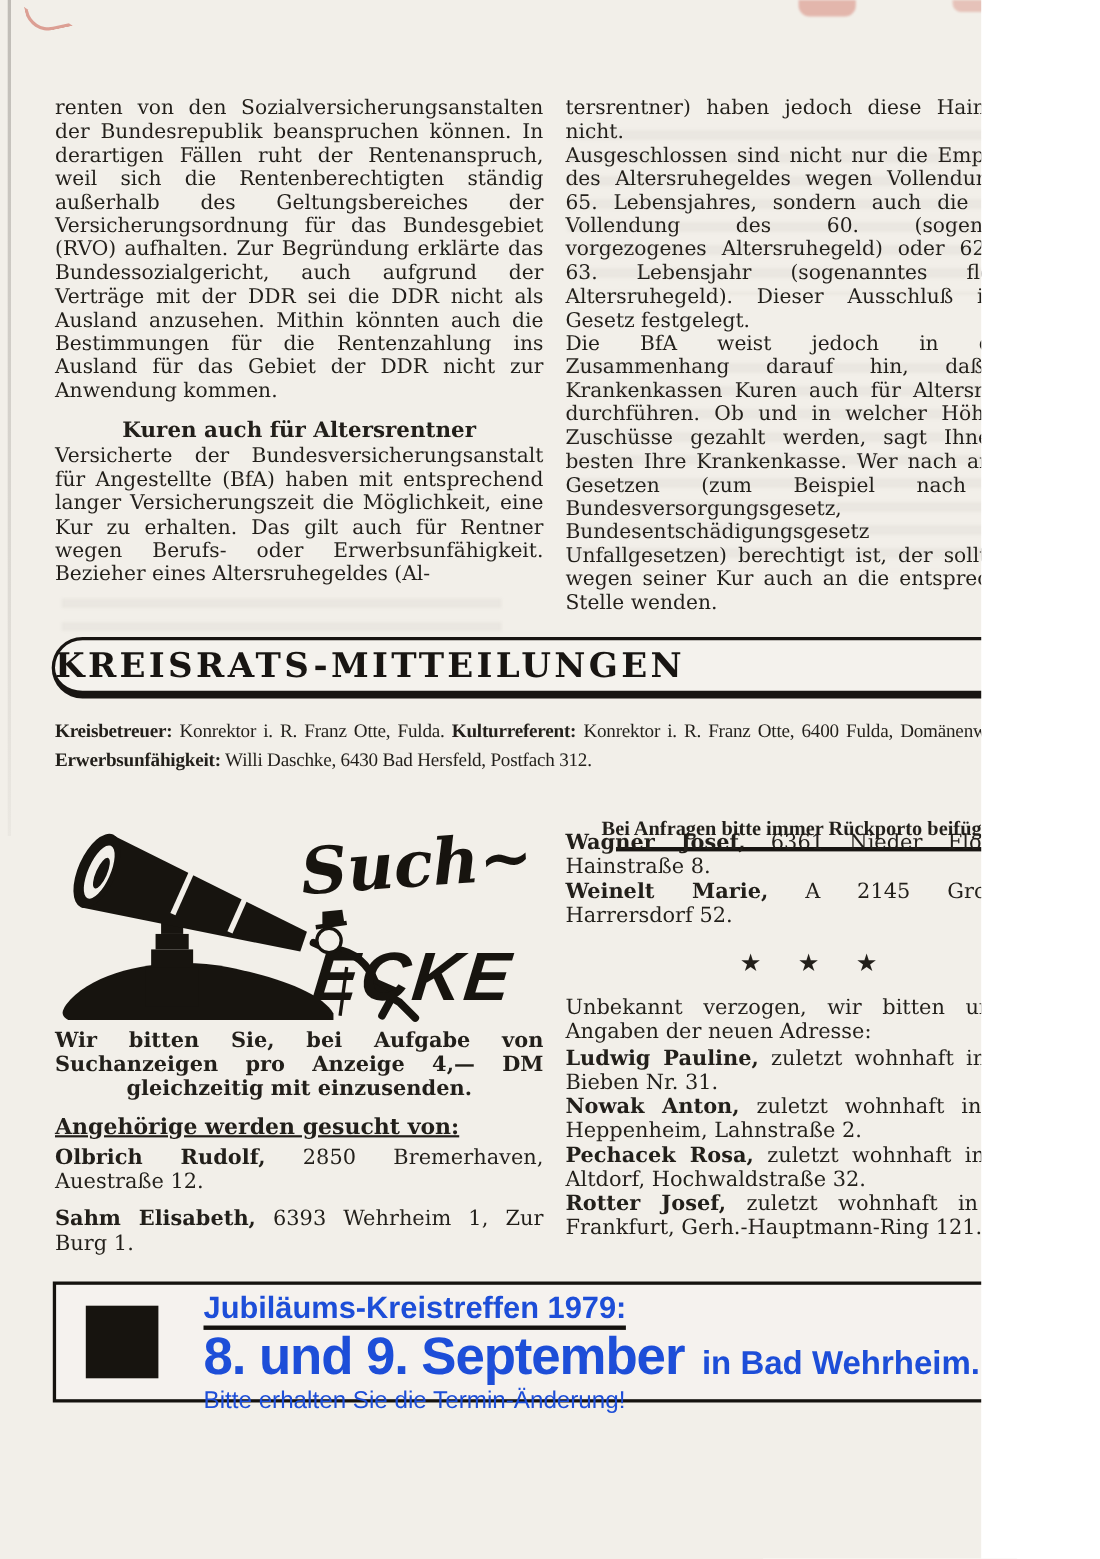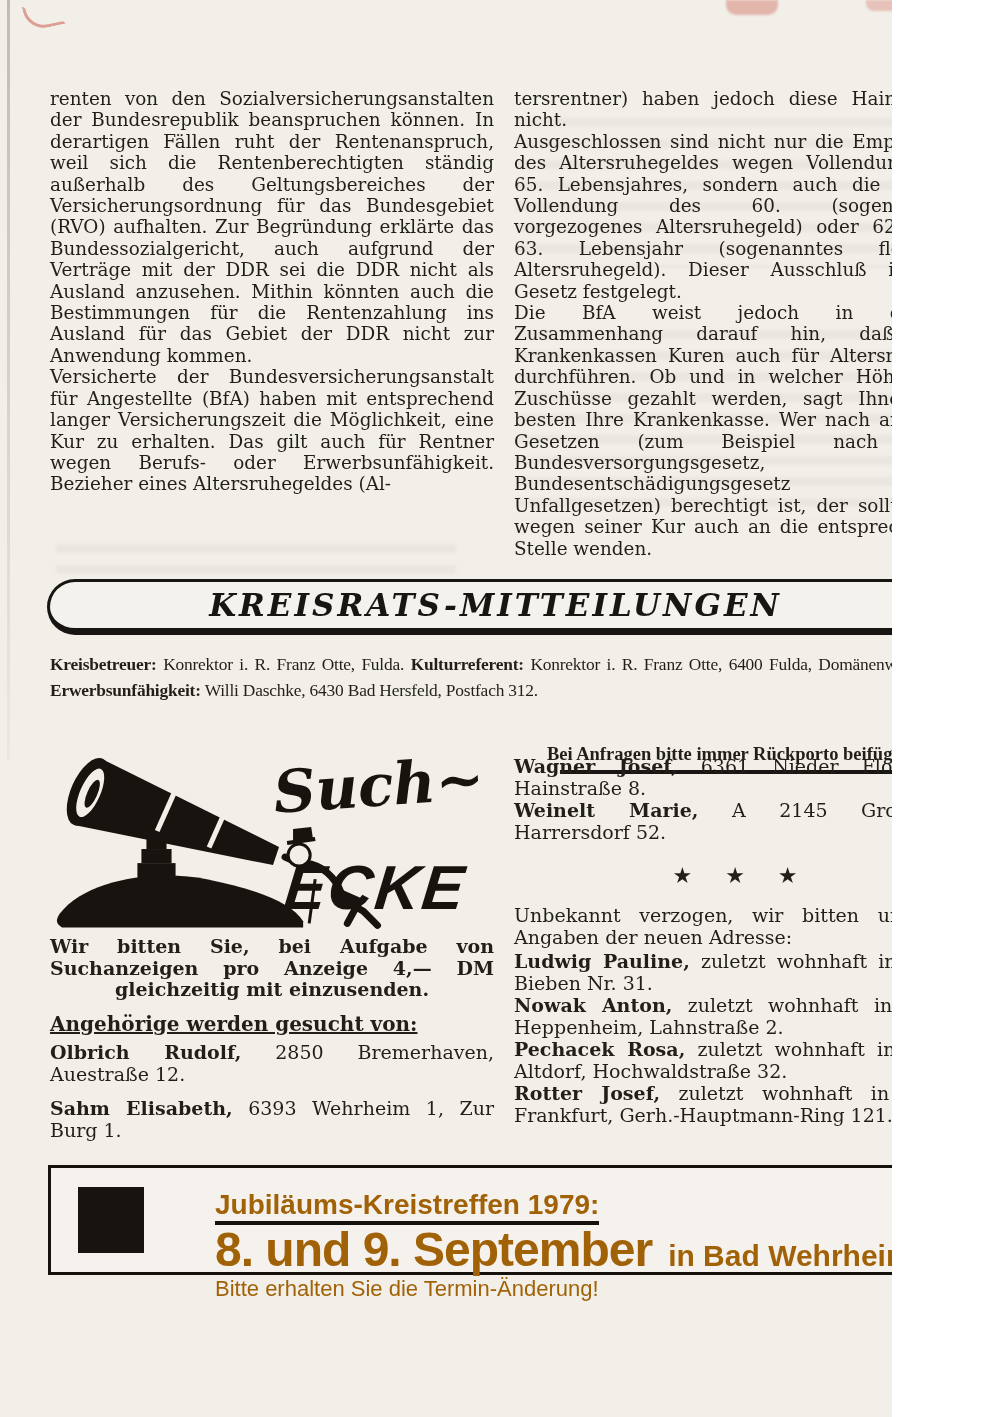--- a/index.html
+++ b/index.html
@@ -36,23 +36,22 @@
   .col-right { position:absolute; left:514px; top:88px; width:442px; }
   .body-text { font-size:18.4px; line-height:21.4px; text-align:justify; margin:0;
     hyphens:auto; -webkit-hyphens:auto; }
   .kuren-heading { font-size:19.5px; font-weight:bold; text-align:center;
     margin:13px 0 2px 0; }
 
   
   .kreisrats-banner {
     position:absolute; left:47px; top:579px; width:891px; height:46px;
     border:3px solid #181512; border-bottom-width:7px; border-radius:28px;
-    display:flex; align-items:center; justify-content:center;
+    display:flex; align-items:center; justify-content:flex-start;
     background:rgba(255,255,255,.18);
-    font-style:italic;
   }
   .kreisrats-title {
     font-size:31px; font-weight:bold; letter-spacing:3px; color:#181512;
   }
 
   
   .officials {
     position:absolute; left:50px; top:651px; width:897px;
     font-family:"Liberation Serif", serif; font-size:17.4px; line-height:26px;
     text-align:justify; hyphens:auto; -webkit-hyphens:auto;
@@ -84,22 +83,22 @@
   .stars { text-align:center; font-size:22px; word-spacing:26px;
     margin:20px 0 16px 0; letter-spacing:0; }
   .such-right .intro { margin:0 0 2px 0; }
 
   
   .jubilee {
     position:absolute; left:48px; top:1165px; width:884px; height:104px;
     border:3px solid #15120e; background:rgba(255,255,255,.22);
   }
   .jubilee-square { position:absolute; left:27px; top:19px; width:66px; height:66px; background:#17140f; }
-  .jubilee-content { position:absolute; left:134px; top:22px;
-    font-family:"Liberation Sans", sans-serif; color:#a16207;margin-left:30px; }
+  .jubilee-content { position:absolute; left:134px; top:6px;
+    font-family:"Liberation Sans", sans-serif; color:#1d4ed8; }
   .jubilee-title { display:inline-block; font-weight:bold; font-size:28px; line-height:30px;
     border-bottom:4px solid #15120e; padding-bottom:1px; }
   .jubilee-dateline { display:flex; align-items:baseline; gap:16px; margin-top:3px; }
   .jubilee-date { font-weight:bold; font-size:48px; line-height:44px; letter-spacing:-1px; }
   .jubilee-loc  { font-weight:bold; font-size:30px; }
   .jubilee-note { font-size:22px; line-height:25px; margin-top:3px; }
 
   .page-num { position:absolute; left:914px; top:1296px; font-size:20px; font-weight:bold;
     letter-spacing:1px; }
 </style>
@@ -111,20 +110,21 @@
   <div class="spine"></div>
   <div class="red-mark rm1"></div>
   <div class="red-mark rm2"></div>
   <div class="red-mark rm3"></div>
   <div class="ghost" style="left:516px; top:118px; width:428px; height:150px;"></div>
   <div class="ghost" style="left:516px; top:330px; width:428px; height:190px;"></div>
   <div class="ghost" style="left:56px; top:544px; width:400px; height:34px;"></div>
 
   <div class="col-left">
     <p class="body-text">renten von den Sozialversicherungsanstalten der Bundesrepublik beanspruchen können. In derartigen Fällen ruht der Rentenanspruch, weil sich die Rentenberechtigten ständig außerhalb des Geltungsbereiches der Versicherungsordnung für das Bundesgebiet (RVO) aufhalten. Zur Begründung erklärte das Bundessozialgericht, auch aufgrund der Verträge mit der DDR sei die DDR nicht als Ausland anzusehen. Mithin könnten auch die Bestimmungen für die Rentenzahlung ins Ausland für das Gebiet der DDR nicht zur Anwendung kommen.</p>
+    <p class="kuren-heading">Kuren auch für Altersrentner</p>
     <p class="body-text">Versicherte der Bundesversicherungsanstalt für Angestellte (BfA) haben mit entsprechend langer Versicherungszeit die Möglichkeit, eine Kur zu erhalten. Das gilt auch für Rentner wegen Berufs- oder Erwerbsunfähigkeit. Bezieher eines Altersruhegeldes (Al-</p>
   </div>
   <div class="col-right">
     <p class="body-text">tersrentner) haben jedoch diese Hainstraße nicht.</p>
     <p class="body-text">Ausgeschlossen sind nicht nur die Empfänger des Altersruhegeldes wegen Vollendung des 65. Lebensjahres, sondern auch die wegen Vollendung des 60. (sogenanntes vorgezogenes Altersruhegeld) oder 62. bzw. 63. Lebensjahr (sogenanntes flexibles Altersruhegeld). Dieser Ausschluß ist im Gesetz festgelegt.</p>
     <p class="body-text">Die BfA weist jedoch in diesem Zusammenhang darauf hin, daß die Krankenkassen Kuren auch für Altersrentner durchführen. Ob und in welcher Höhe hier Zuschüsse gezahlt werden, sagt Ihnen am besten Ihre Krankenkasse. Wer nach anderen Gesetzen (zum Beispiel nach dem Bundesversorgungsgesetz, dem Bundesentschädigungsgesetz oder Unfallgesetzen) berechtigt ist, der sollte sich wegen seiner Kur auch an die entsprechende Stelle wenden.</p>
   </div>
 
   <div class="kreisrats-banner">
     <div class="kreisrats-title">KREISRATS-MITTEILUNGEN</div>

